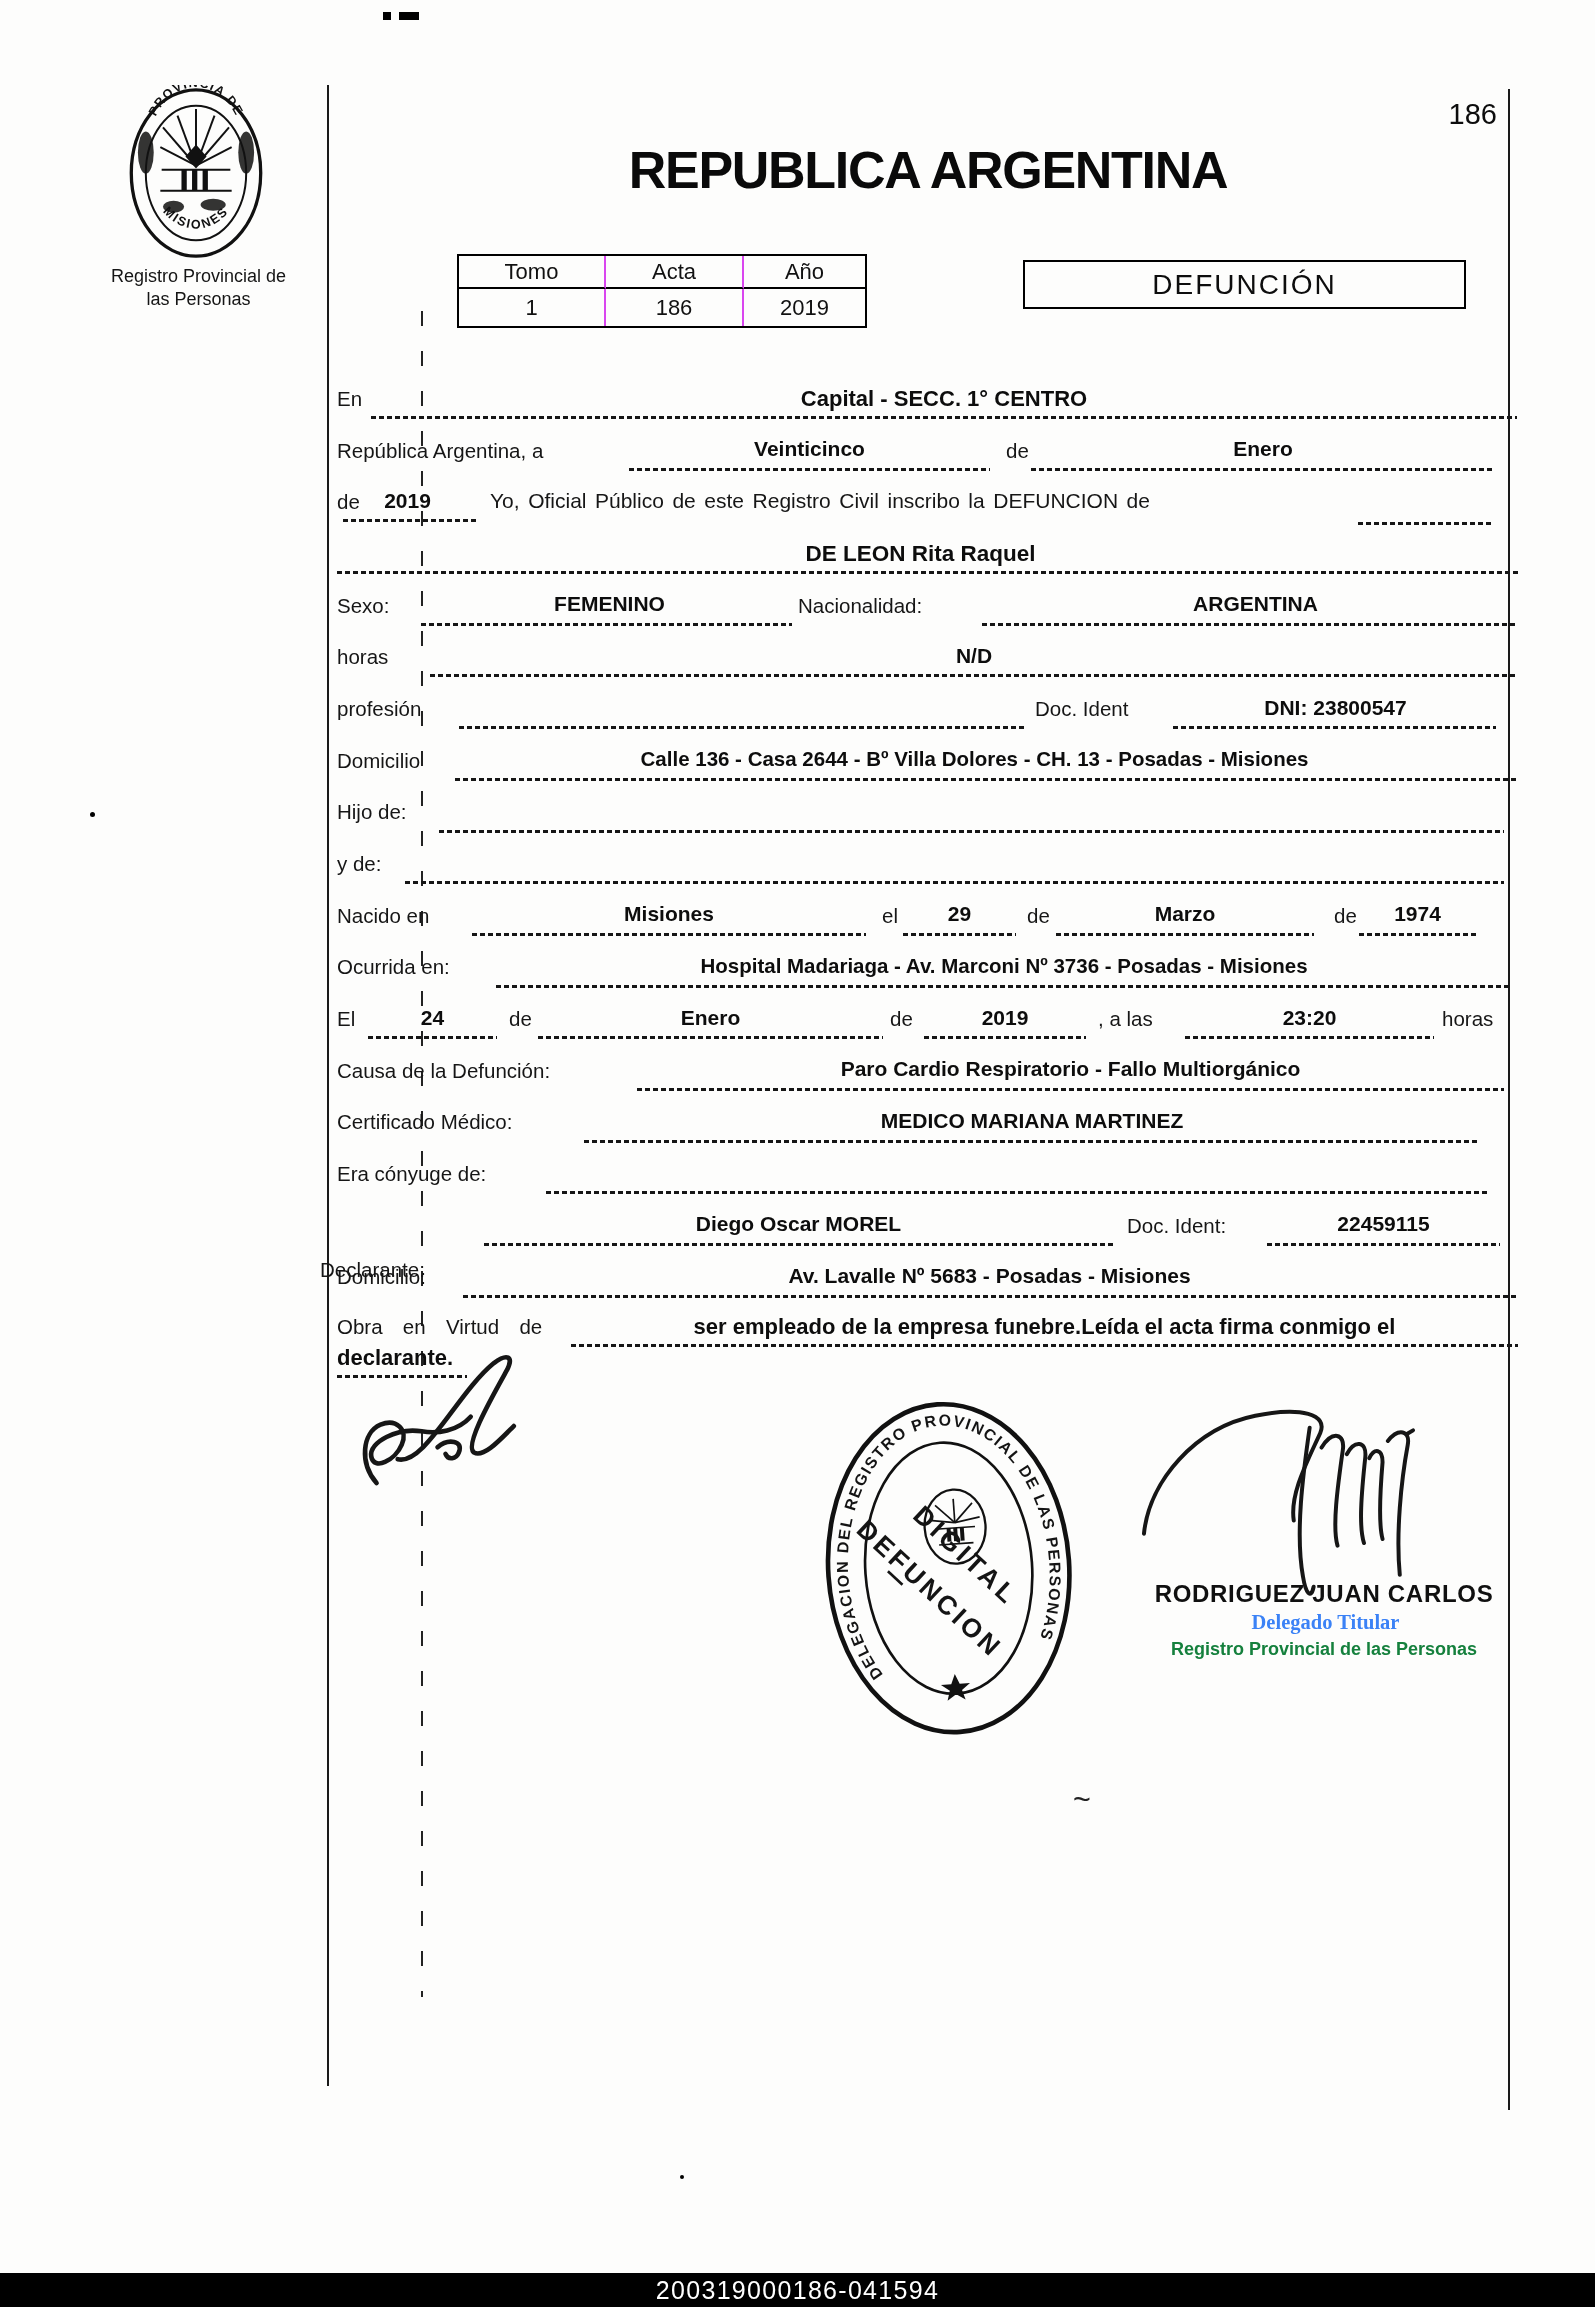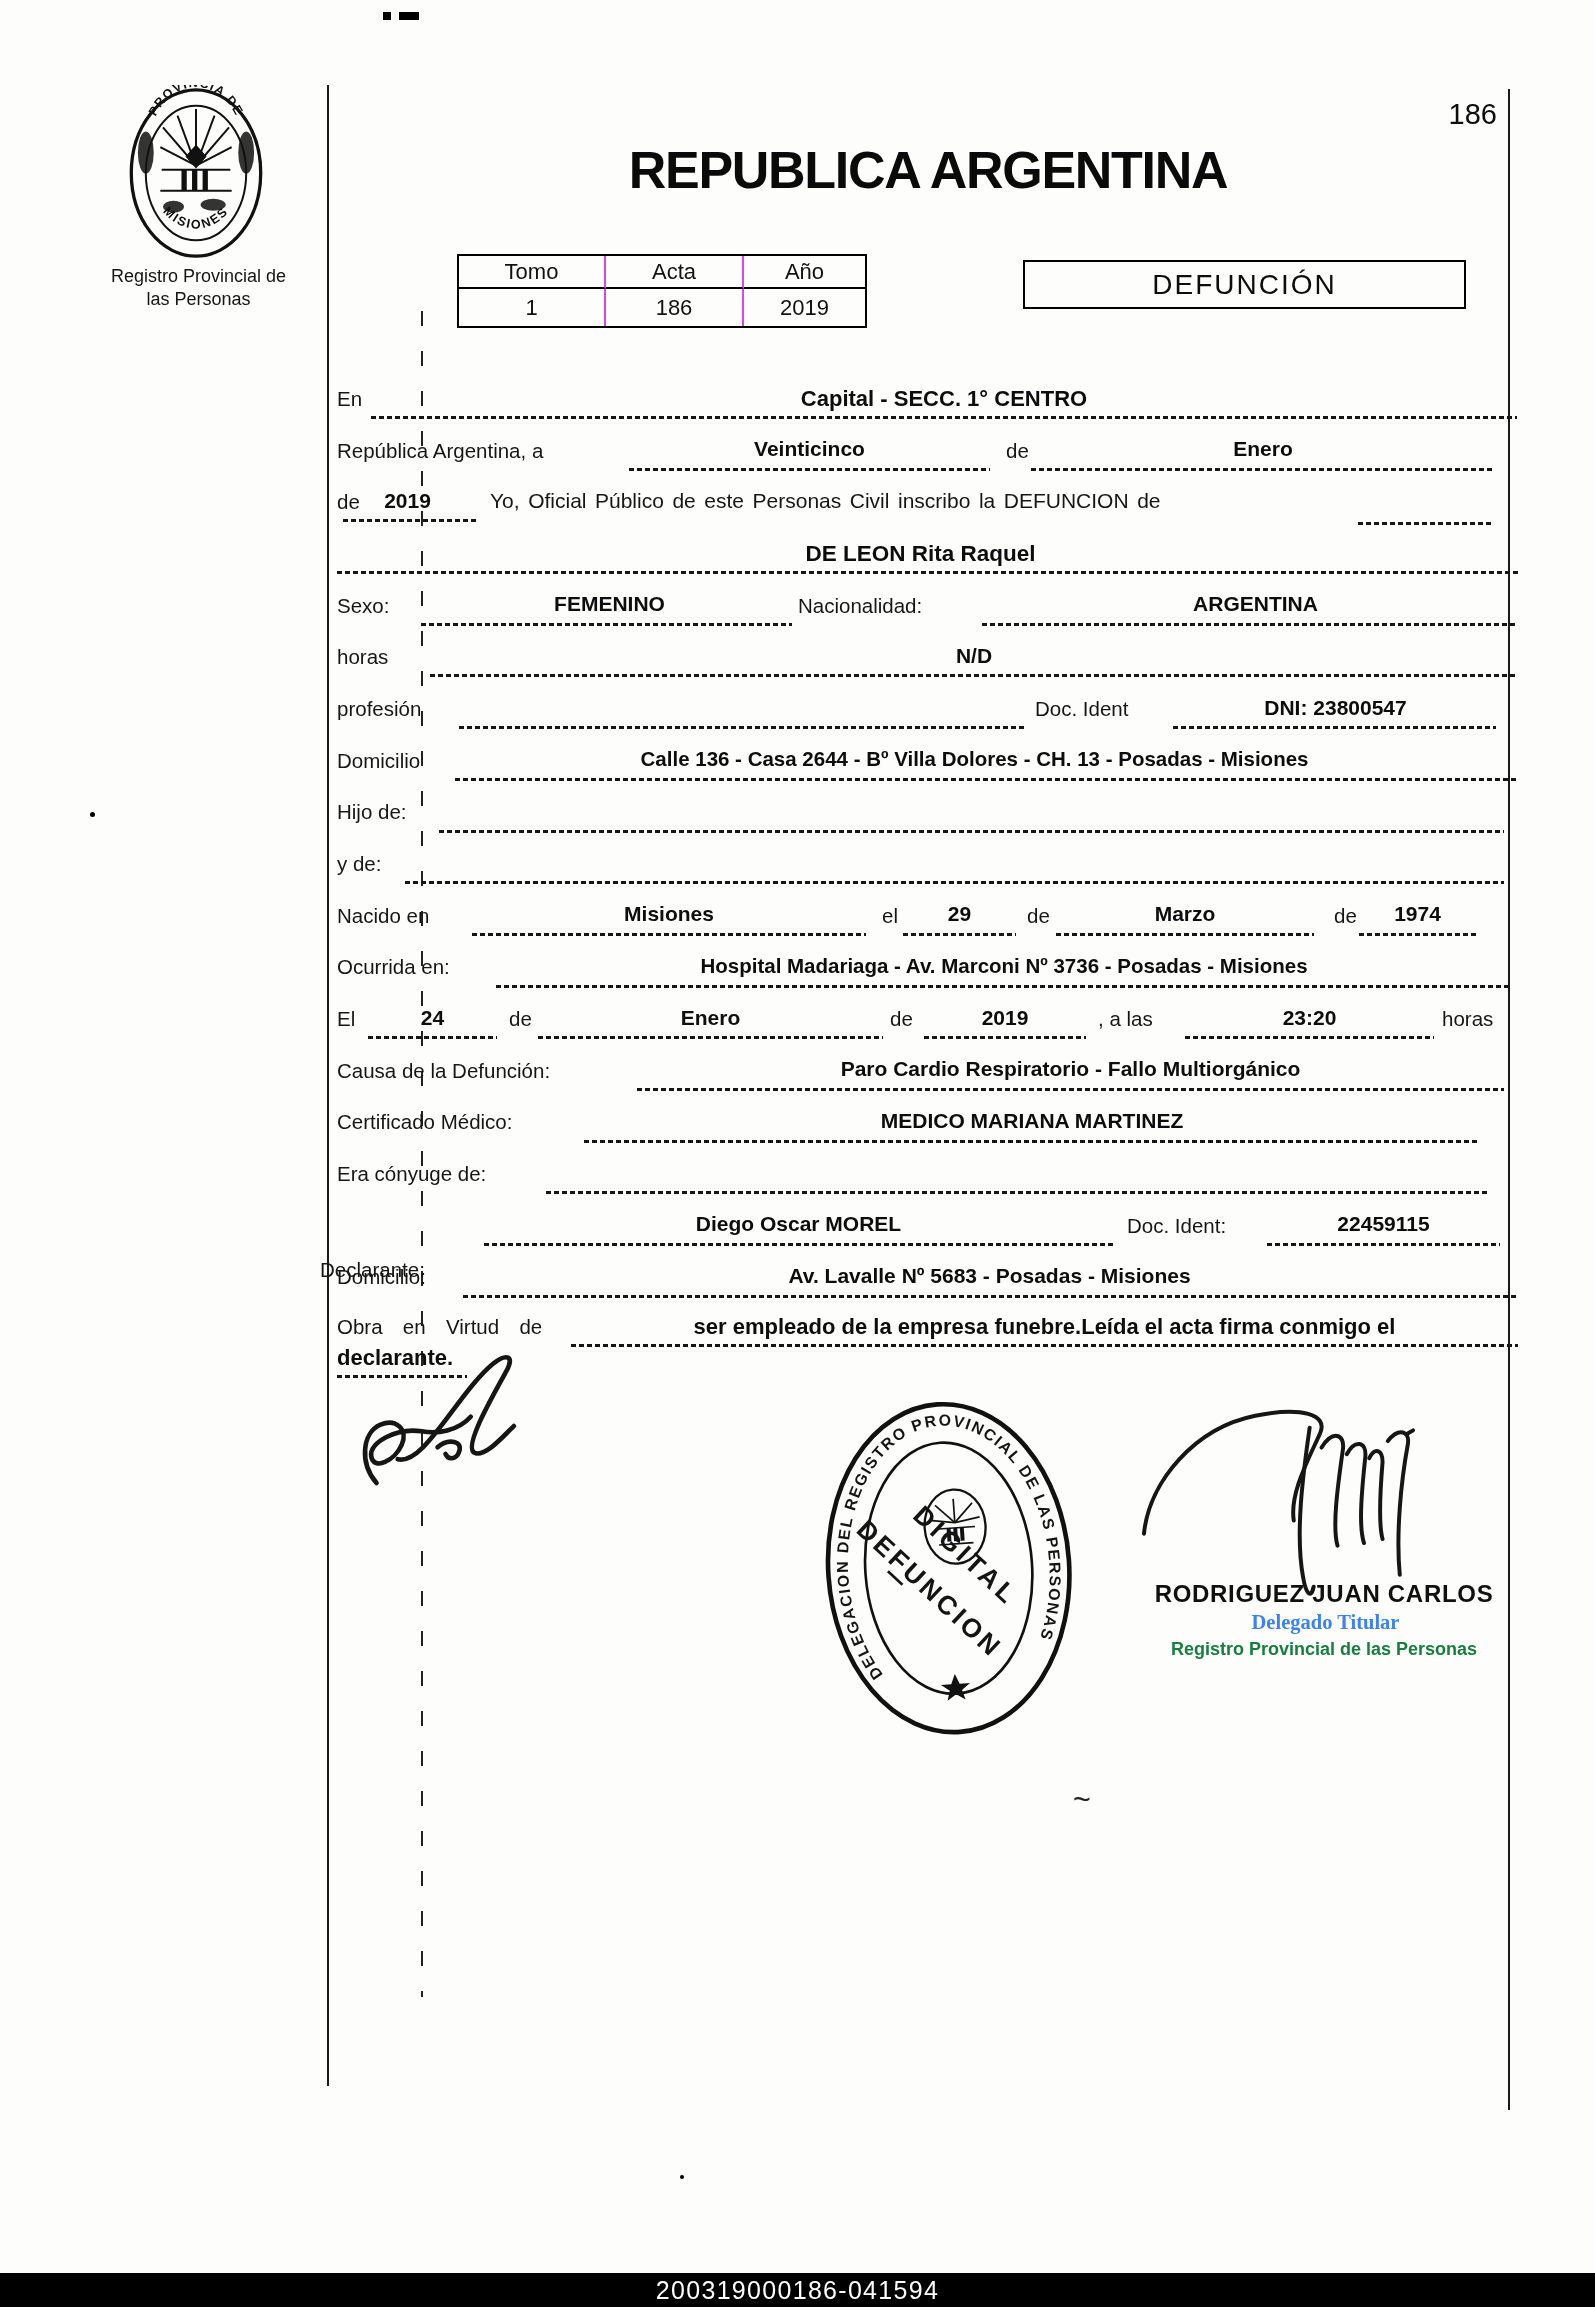--- a/index.html
+++ b/index.html
@@ -113,21 +113,21 @@
   <span class="lbl" style="left:337px;top:439px;">República Argentina, a</span>
   <span class="v" style="left:629px;top:437px;width:361px;">Veinticinco</span>
   <div class="dot" style="left:629px;top:468px;width:361px;"></div>
   <span class="lbl" style="left:1006px;top:439px;">de</span>
   <span class="v" style="left:1031px;top:437px;width:464px;">Enero</span>
   <div class="dot" style="left:1031px;top:468px;width:464px;"></div>
 
   <span class="lbl" style="left:337px;top:490px;">de</span>
   <span class="v" style="left:351px;top:489px;width:113px;">2019</span>
   <div class="dot" style="left:343px;top:519px;width:136px;"></div>
-  <span class="lbl" style="left:490px;top:489px;font-size:21px;word-spacing:2.7px;">Yo, Oficial Público de este Personas Civil inscribo la DEFUNCION de</span>
+  <span class="lbl" style="left:490px;top:489px;font-size:21px;word-spacing:2.7px;">Yo, Oficial Público de este Registro Civil inscribo la DEFUNCION de</span>
   <div class="dot" style="left:1358px;top:522px;width:136px;"></div>
 
   <span class="v" style="left:523px;top:541px;width:795px;font-size:22.5px;">DE LEON Rita Raquel</span>
   <div class="dot" style="left:337px;top:571px;width:1181px;"></div>
 
   <span class="lbl" style="left:337px;top:594px;">Sexo:</span>
   <span class="v" style="left:424px;top:592px;width:371px;">FEMENINO</span>
   <div class="dot" style="left:421px;top:623px;width:371px;"></div>
   <span class="lbl" style="left:798px;top:594px;">Nacionalidad:</span>
   <span class="v" style="left:994px;top:592px;width:523px;">ARGENTINA</span>

